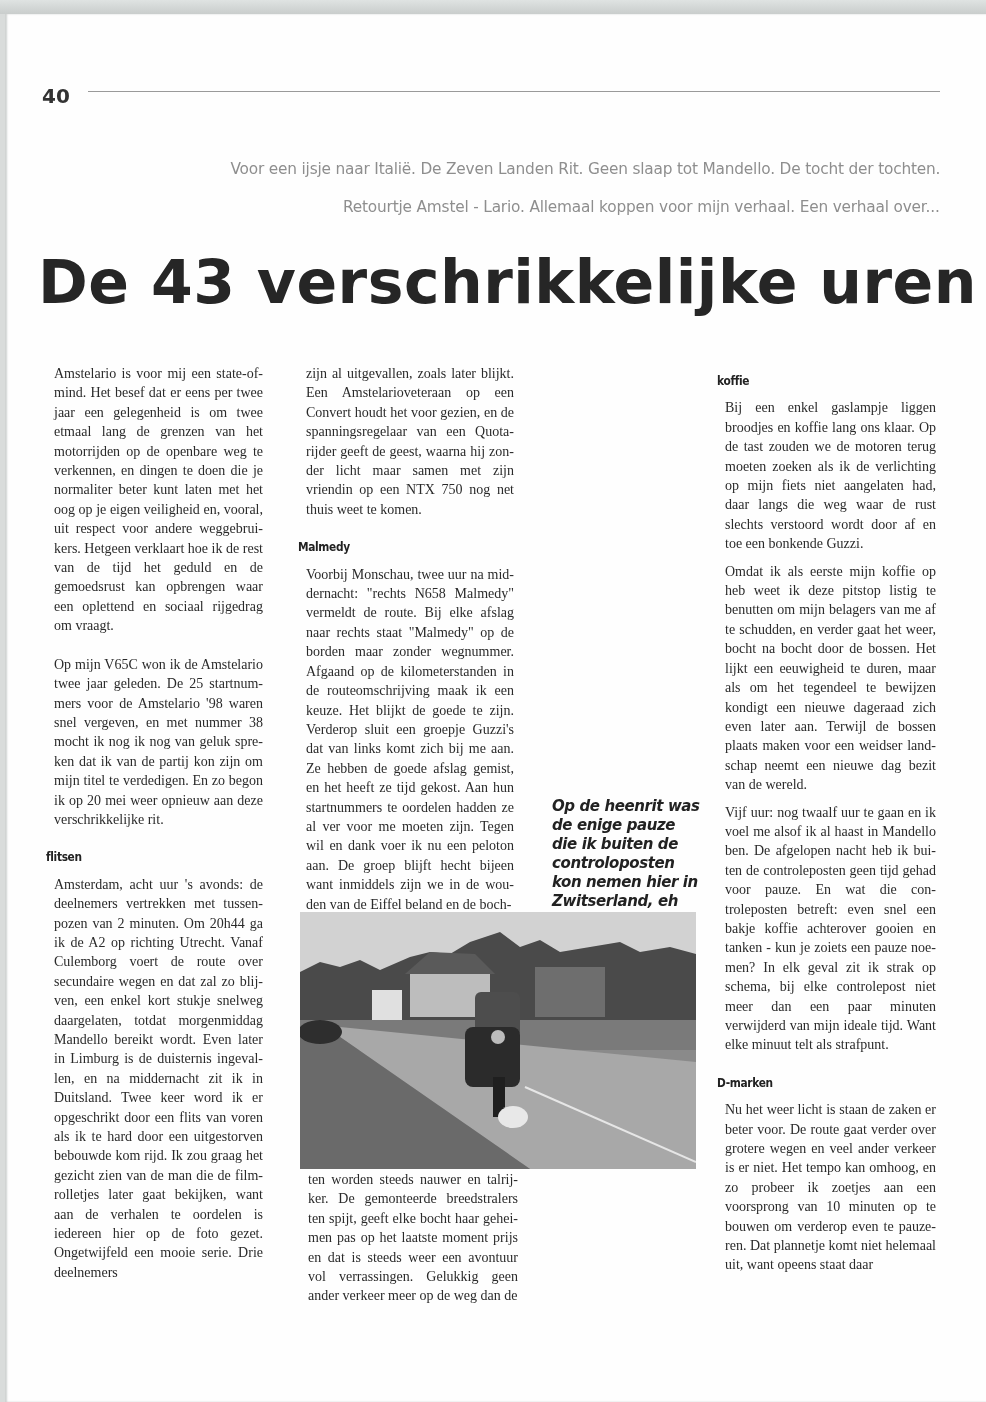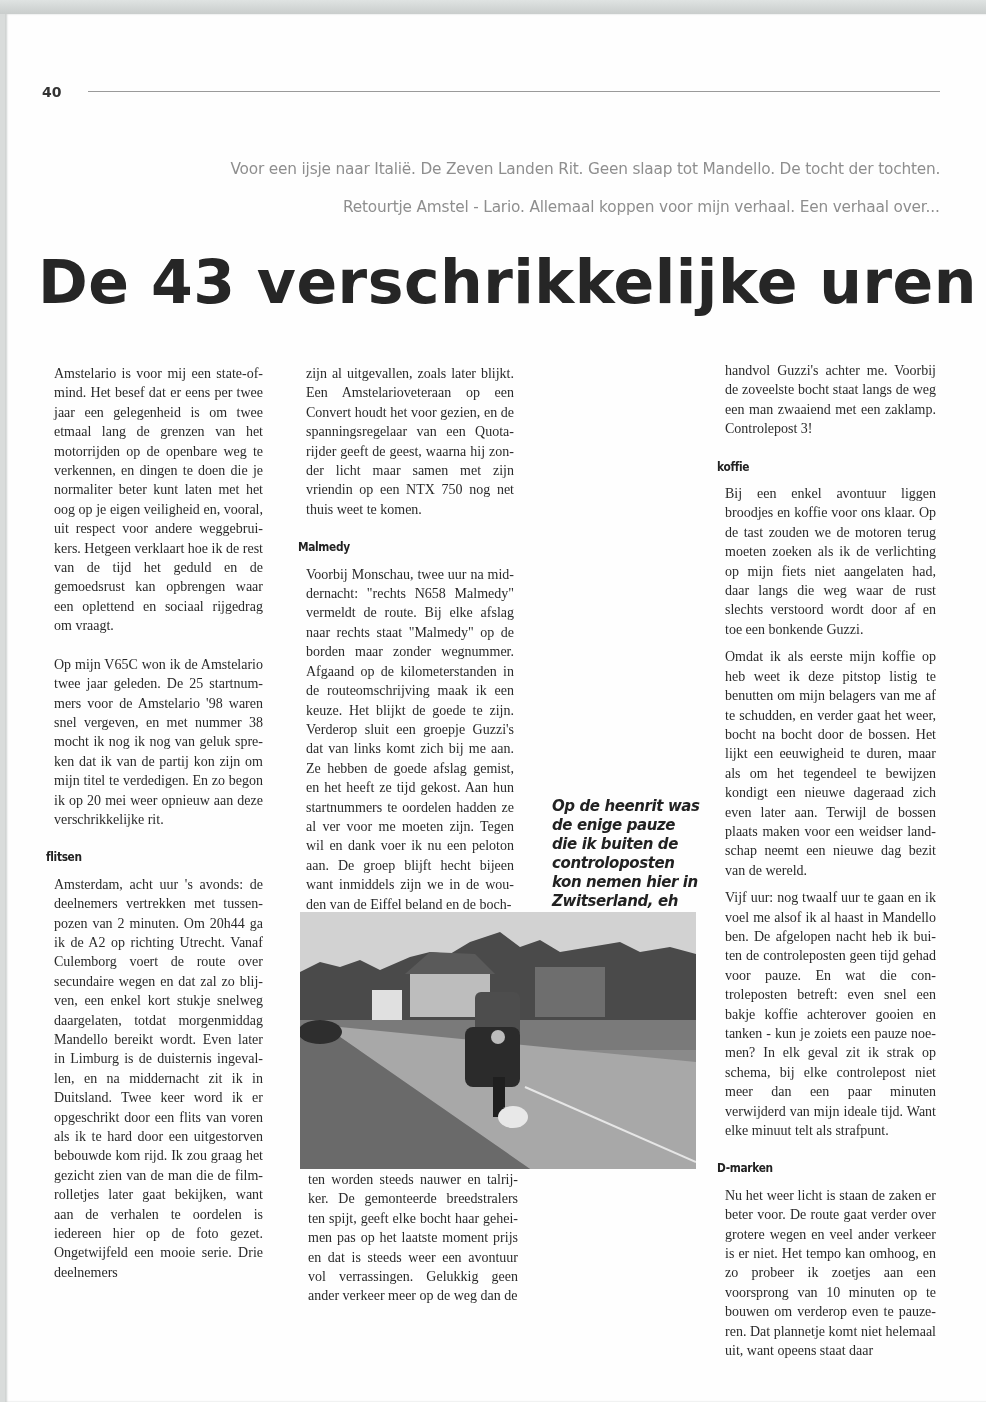--- a/index.html
+++ b/index.html
@@ -13,21 +13,21 @@
       position: absolute; left: 5px; top: 14px; width: 981px; height: 1388px;
       background: #fefefe;
       box-shadow: inset 2px 0 2px #cfd2d1;
     }
     .topband {
       position: absolute; left: 0; top: 0; width: 986px; height: 14px;
       background: linear-gradient(#dfe3e2, #c9cdcc);
     }
     .folio {
       position: absolute; left: 42px; top: 84px;
-      font-family: "DejaVu Sans", sans-serif; font-weight: bold; font-size: 14px; color: #333;
+      font-family: "DejaVu Sans", sans-serif; font-weight: bold; font-size: 20px; color: #333;
     }
     .rule {
       position: absolute; left: 88px; top: 91px; width: 852px; height: 1px; background: #9a9a9a;
     }
     .intro {
       position: absolute; right: 46px; font-family: "DejaVu Sans", sans-serif;
       font-size: 16.5px; color: #8e8e8e; white-space: nowrap; letter-spacing: -0.2px;
       transform: scaleX(0.93); transform-origin: right center;
     }
     .intro1 { top: 159px; }
@@ -111,20 +111,19 @@
     <rect x="193" y="165" width="12" height="40" fill="#1f1f1f"></rect>
     <ellipse cx="213" cy="205" rx="15" ry="11" fill="#e8e8e8"></ellipse>
   </svg>
 </div>
 
 <div class="col col2b">
   <p>ten worden steeds nauwer en talrij­ker. De gemonteerde breedstralers ten spijt, geeft elke bocht haar gehei­men pas op het laatste moment prijs en dat is steeds weer een avontuur vol verrassingen. Gelukkig geen ander verkeer meer op de weg dan de</p>
 </div>
 
 <div class="col col3">
-  <p>handvol Guzzi's achter me. Voorbij de zoveelste bocht staat langs de weg een man zwaaiend met een zaklamp. Controlepost 3!</p>
   <span class="sub">koffie</span>
-  <p>Bij een enkel avontuur liggen broodjes en koffie voor ons klaar. Op de tast zouden we de motoren terug moeten zoeken als ik de verlichting op mijn fiets niet aangelaten had, daar langs die weg waar de rust slechts verstoord wordt door af en toe een bonkende Guzzi.</p>
+  <p>Bij een enkel gaslampje liggen broodjes en koffie lang ons klaar. Op de tast zouden we de motoren terug moeten zoeken als ik de verlichting op mijn fiets niet aangelaten had, daar langs die weg waar de rust slechts verstoord wordt door af en toe een bonkende Guzzi.</p>
   <p>Omdat ik als eerste mijn koffie op heb weet ik deze pitstop listig te benutten om mijn belagers van me af te schudden, en verder gaat het weer, bocht na bocht door de bossen. Het lijkt een eeuwigheid te duren, maar als om het tegendeel te bewij­zen kondigt een nieuwe dageraad zich even later aan. Terwijl de bossen plaats maken voor een weidser land­schap neemt een nieuwe dag bezit van de wereld.</p>
   <p>Vijf uur: nog twaalf uur te gaan en ik voel me alsof ik al haast in Mandello ben. De afgelopen nacht heb ik bui­ten de controleposten geen tijd gehad voor pauze. En wat die con­troleposten betreft: even snel een bakje koffie achterover gooien en tanken - kun je zoiets een pauze noe­men? In elk geval zit ik strak op sche­ma, bij elke controlepost niet meer dan een paar minuten verwijderd van mijn ideale tijd. Want elke minuut telt als strafpunt.</p>
   <span class="sub">D-marken</span>
   <p>Nu het weer licht is staan de zaken er beter voor. De route gaat verder over grotere wegen en veel ander verkeer is er niet. Het tempo kan omhoog, en zo probeer ik zoetjes aan een voorsprong van 10 minuten op te bouwen om verderop even te pauze­ren. Dat plannetje komt niet hele­maal uit, want opeens staat daar</p>
 </div>
 
 </body></html>

